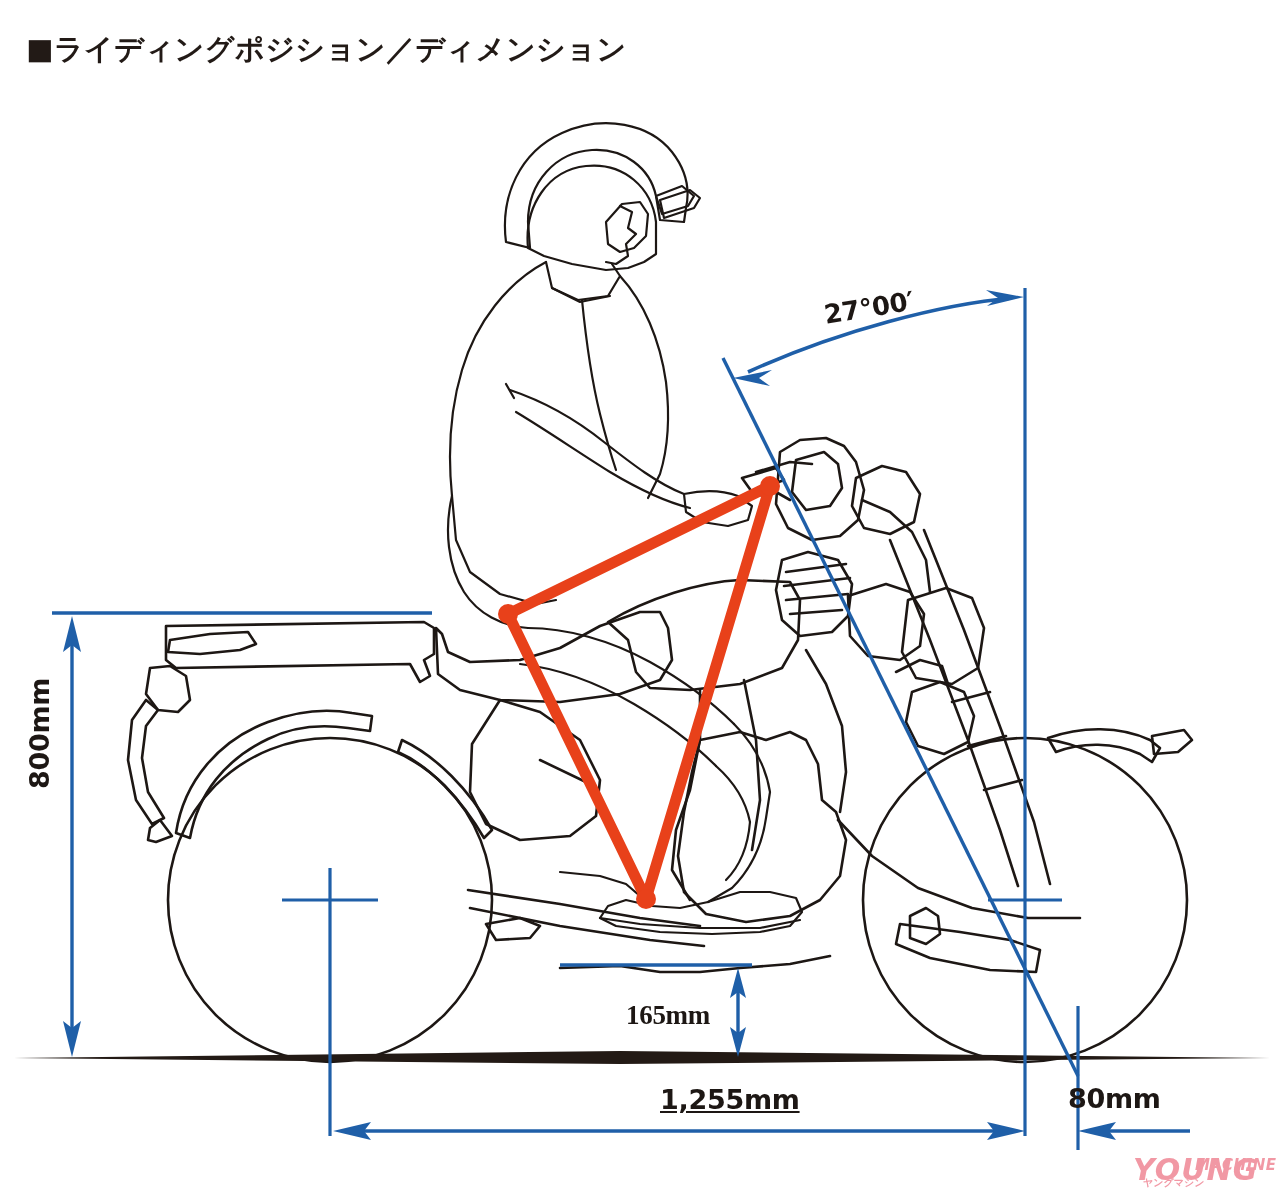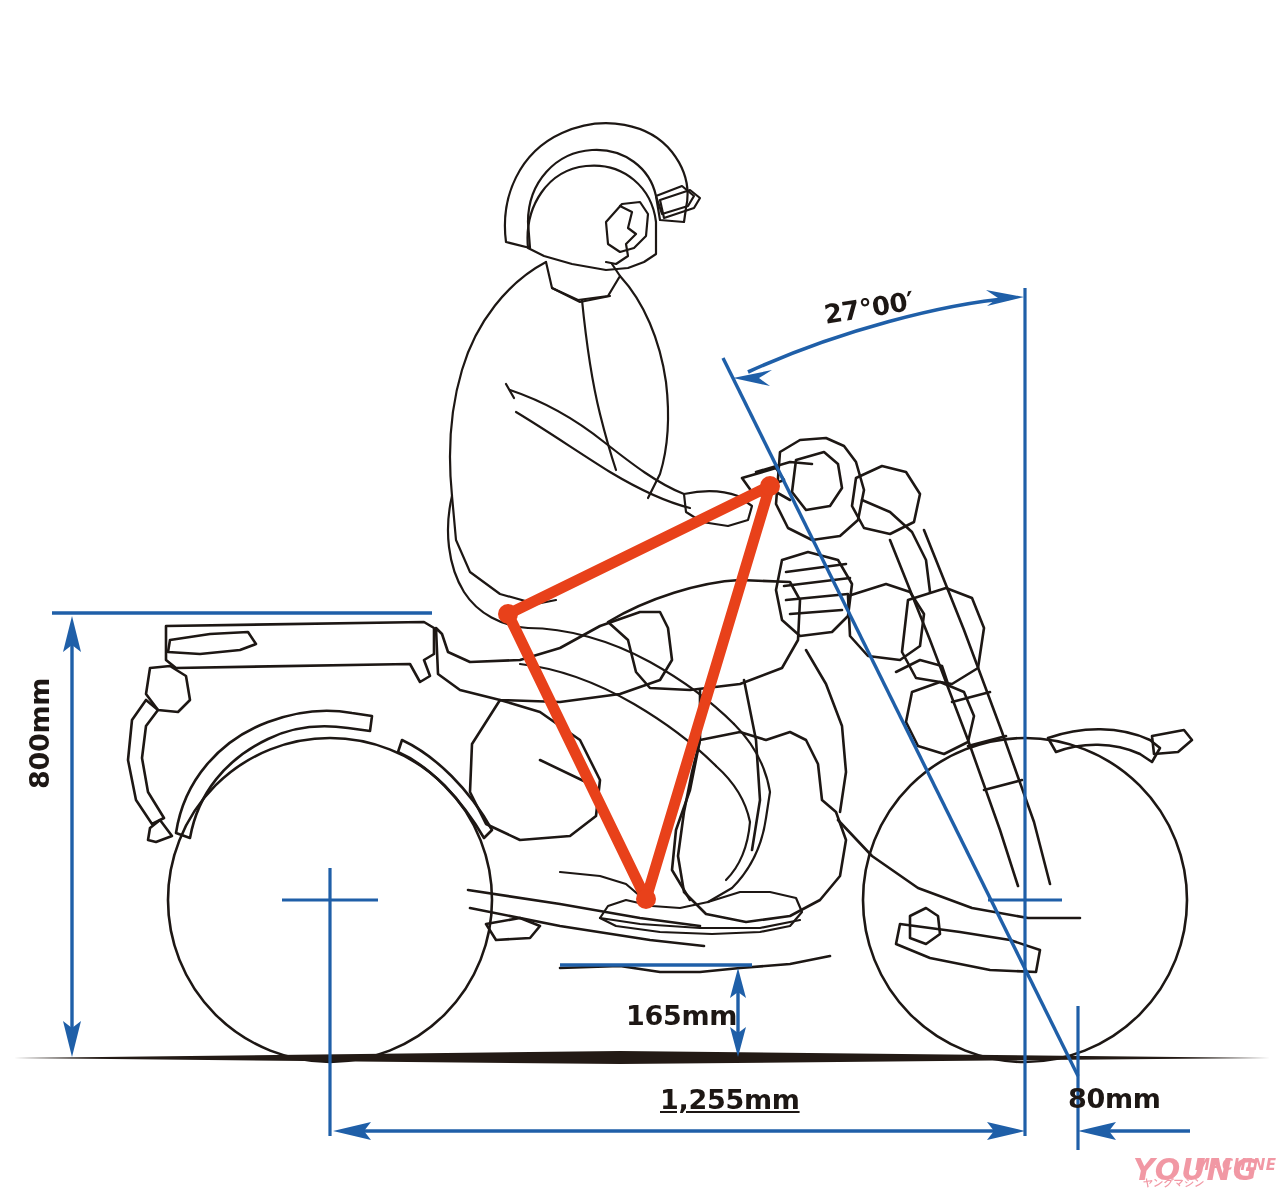--- a/index.html
+++ b/index.html
@@ -46,20 +46,21 @@
   }
   #label-seat-height {
     left: 24px;
     top: 789px;
     transform: rotate(-90deg);
     transform-origin: left top;
   }
   #label-ground-clearance {
     left: 626px;
     top: 1000px;
+    font-family: Liberation Serif, serif;
   }
   #label-wheelbase {
     left: 660px;
     top: 1084px;
     text-decoration: underline;
   }
   #label-trail {
     left: 1068px;
     top: 1083px;
   }
@@ -108,20 +109,21 @@
     font-weight: 700;
     color: #ea5a6e;
     font-family: Liberation Serif, serif;
   }
 </style>
 </head>
 <body>
 
 <div id="page">
 
+  <div id="title">■ライディングポジション／ディメンション</div>
 
   <svg id="diagram" viewBox="0 0 1280 1200">
 
     <g fill="none" stroke="#1d1714" stroke-width="2.6" stroke-linejoin="round" stroke-linecap="round">
 
       <circle cx="330" cy="900" r="162"></circle>
 
       <circle cx="1025" cy="900" r="162"></circle>
 
       <path d="M176 833 C184 780 220 740 268 722 C300 710 330 709 352 713 L372 716 L370 731 L348 728 C320 724 292 727 268 739 C226 759 198 793 190 838 Z"></path>

